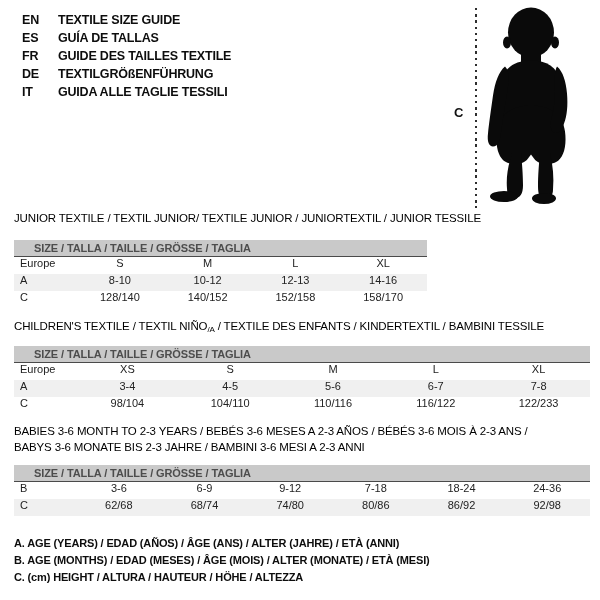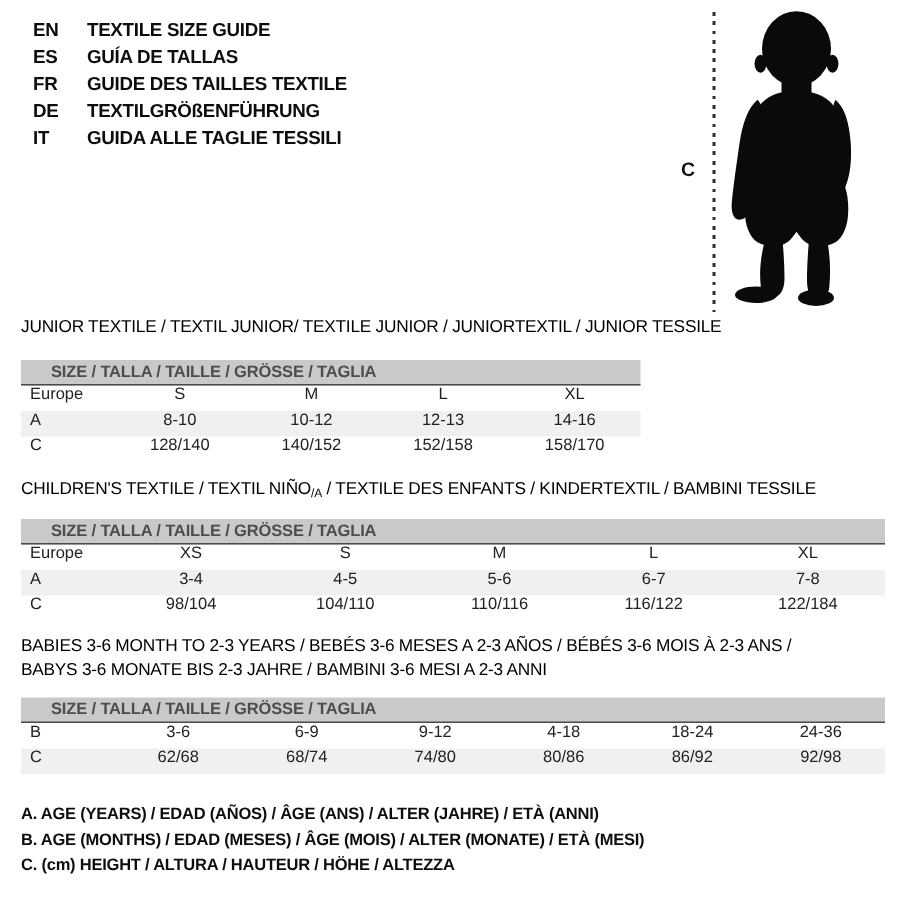--- a/index.html
+++ b/index.html
@@ -143,35 +143,35 @@
       <span class="t-cell">5-6</span>
       <span class="t-cell">6-7</span>
       <span class="t-cell">7-8</span>
     </div>
     <div class="t-row">
       <span class="t-label">C</span>
       <span class="t-cell">98/104</span>
       <span class="t-cell">104/110</span>
       <span class="t-cell">110/116</span>
       <span class="t-cell">116/122</span>
-      <span class="t-cell">122/184</span>
+      <span class="t-cell">122/233</span>
     </div>
   </div>
 
   <div class="section-title" style="top:425px">BABIES 3-6 MONTH TO 2-3 YEARS / BEBÉS 3-6 MESES A 2-3 AÑOS / BÉBÉS 3-6 MOIS À 2-3 ANS /</div>
   <div class="section-title" style="top:441px">BABYS 3-6 MONATE BIS 2-3 JAHRE / BAMBINI 3-6 MESI A 2-3 ANNI</div>
 
   <div class="size-table babies-table">
     <div class="size-header">SIZE / TALLA / TAILLE / GRÖSSE / TAGLIA</div>
     <div class="t-row">
       <span class="t-label">B</span>
       <span class="t-cell">3-6</span>
       <span class="t-cell">6-9</span>
       <span class="t-cell">9-12</span>
-      <span class="t-cell">4-18</span>
+      <span class="t-cell">7-18</span>
       <span class="t-cell">18-24</span>
       <span class="t-cell">24-36</span>
     </div>
     <div class="t-row alt">
       <span class="t-label">C</span>
       <span class="t-cell">62/68</span>
       <span class="t-cell">68/74</span>
       <span class="t-cell">74/80</span>
       <span class="t-cell">80/86</span>
       <span class="t-cell">86/92</span>

